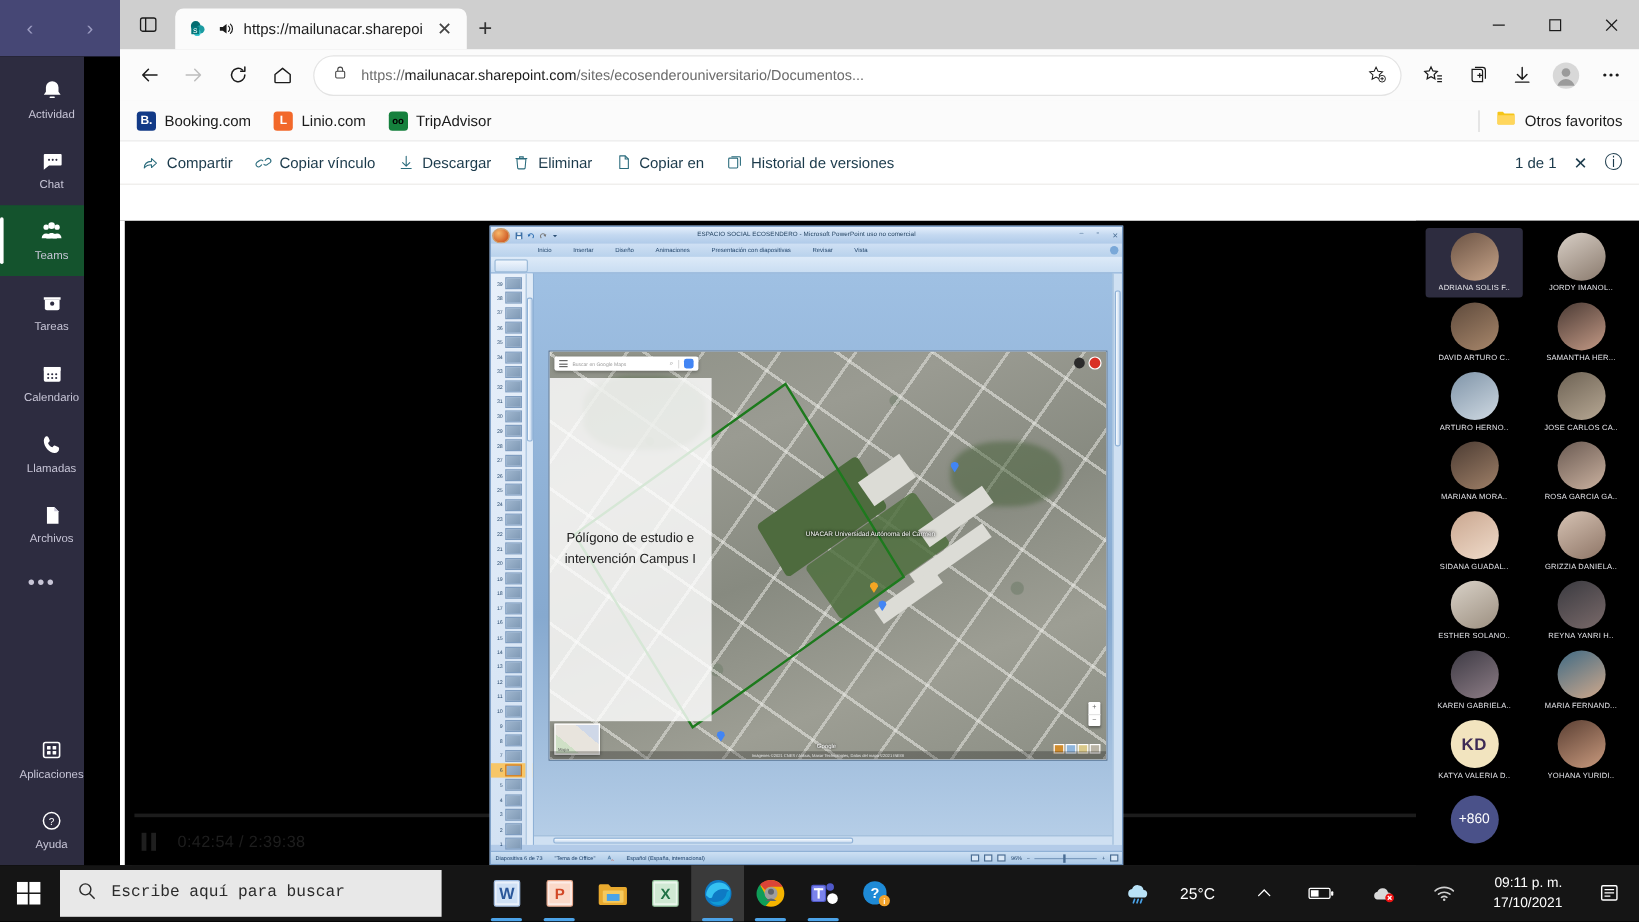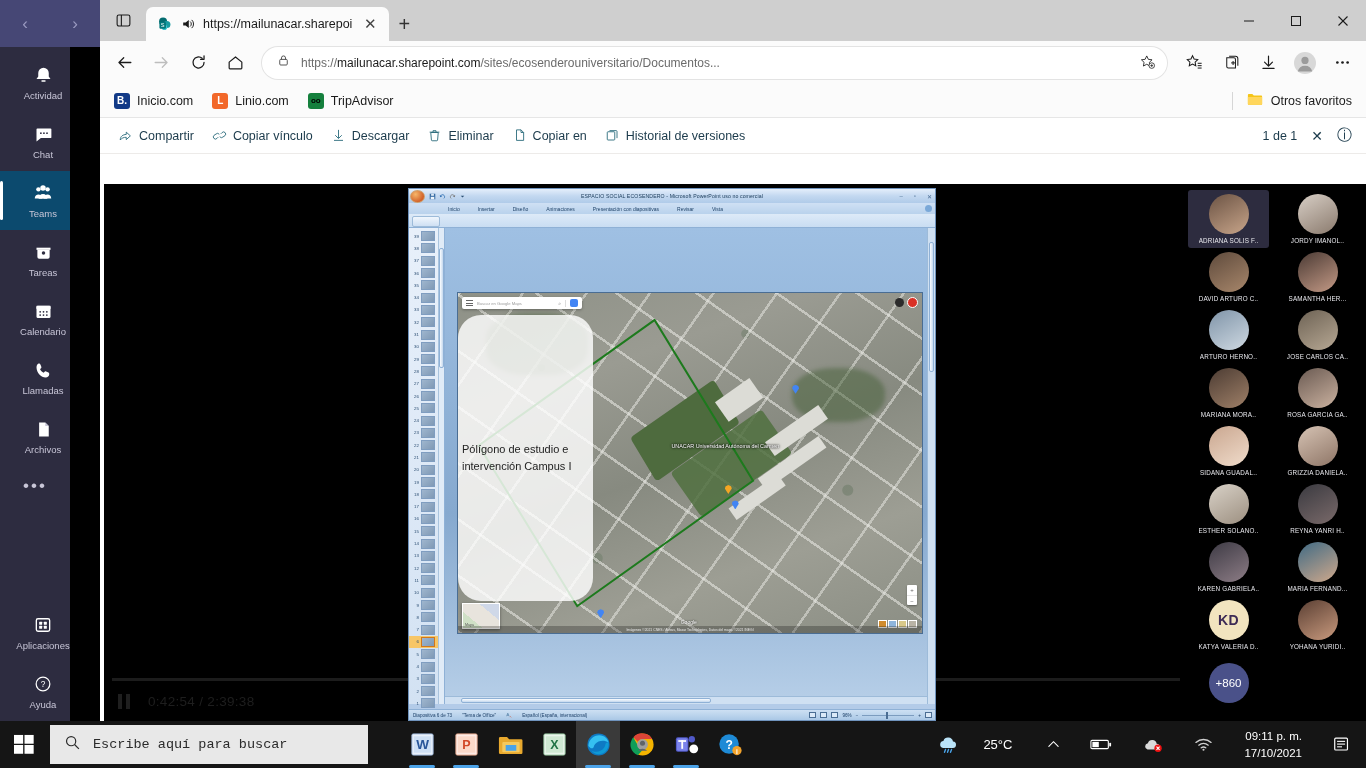--- a/index.html
+++ b/index.html
@@ -21,21 +21,21 @@
     position: absolute; left: 0; top: 47px; width: 70px; height: 674px;
     background: #2d2c40;
     display: flex; flex-direction: column; align-items: center;
     padding-top: 6px;
   }
   .rail-item {
     width: 70px; height: 59px;
     display: flex; flex-direction: column; align-items: center; justify-content: center;
     color: #c8c6d7; font-size: 9.5px; position: relative; padding-left: 16px;
   }
-  .rail-item.active { background: #0c4a6e; }
+  .rail-item.active { background: #14532d; }
   .rail-item.active::before {
     content: ''; position: absolute; left: 0; top: 10px; bottom: 10px; width: 3px;
     background: #ffffff; border-radius: 2px;
   }
   .rail-icon { height: 24px; display: flex; align-items: center; justify-content: center; margin-bottom: 4px; }
   .rail-icon svg { display: block; }
   .rail-label { line-height: 1.1; }
   .rail-spacer { flex: 1; }
   .rail-dots { color: #c8c6d7; font-size: 17px; letter-spacing: 2px; height: 40px; display:flex; align-items:center; }
 
@@ -280,23 +280,22 @@
   .gstrip-sq { width:9px; height:8px; border:1px solid #fff; }
   .gmap-attrib {
     position:absolute; left:0; right:0; bottom:0; height:7px; background:rgba(0,0,0,.25);
     font-size:3.4px; color:#e8e8e8; display:flex; align-items:center; justify-content:center; gap:18px;
   }
   .gmap-google { position:absolute; left:48%; bottom:8px; font-size:5px; color:#fff; text-shadow:0 0 2px #000; }
 
   .slide-textbox {
     position:absolute; left:0; top:6.5%; width:29%; height:84%;
     background: rgba(255,255,255,.82);
-    display:flex; align-items:center; justify-content:center; text-align:left;
+    display:flex; align-items:center; justify-content:center; text-align:center;
     padding: 4px;
-    border-radius: 23px;
   }
   .slide-text {
     font-size: 11px; color:#222; line-height:1.55; font-family:"Liberation Sans",sans-serif;
   }
 
   .ppt-status {
     position:absolute; left:0; bottom:0; width:100%; height:11px;
     background: linear-gradient(180deg,#cde0f3,#aac8e6);
     border-top:1px solid #8fb1d6;
     display:flex; align-items:center; gap:10px; padding-left:4px;
@@ -612,21 +611,21 @@
             <circle cx="5.5" cy="12" r="1.7" fill="#1b1b1b"></circle>
             <circle cx="12" cy="12" r="1.7" fill="#1b1b1b"></circle>
             <circle cx="18.5" cy="12" r="1.7" fill="#1b1b1b"></circle>
           </svg>
       </div>
     </div>
 
     <div class="edge-bookmarks">
       <div class="bm">
         <span class="bm-ico" style="background:#123a87">B.</span>
-        <span>Inicio.com</span>
+        <span>Booking.com</span>
       </div>
       <div class="bm">
         <span class="bm-ico" style="background:#f2682a">L</span>
         <span>Linio.com</span>
       </div>
       <div class="bm">
         <span class="bm-ico" style="background:#15803d;color:#000;font-size:8px">oo</span>
         <span>TripAdvisor</span>
       </div>
       <div class="bm-right">

